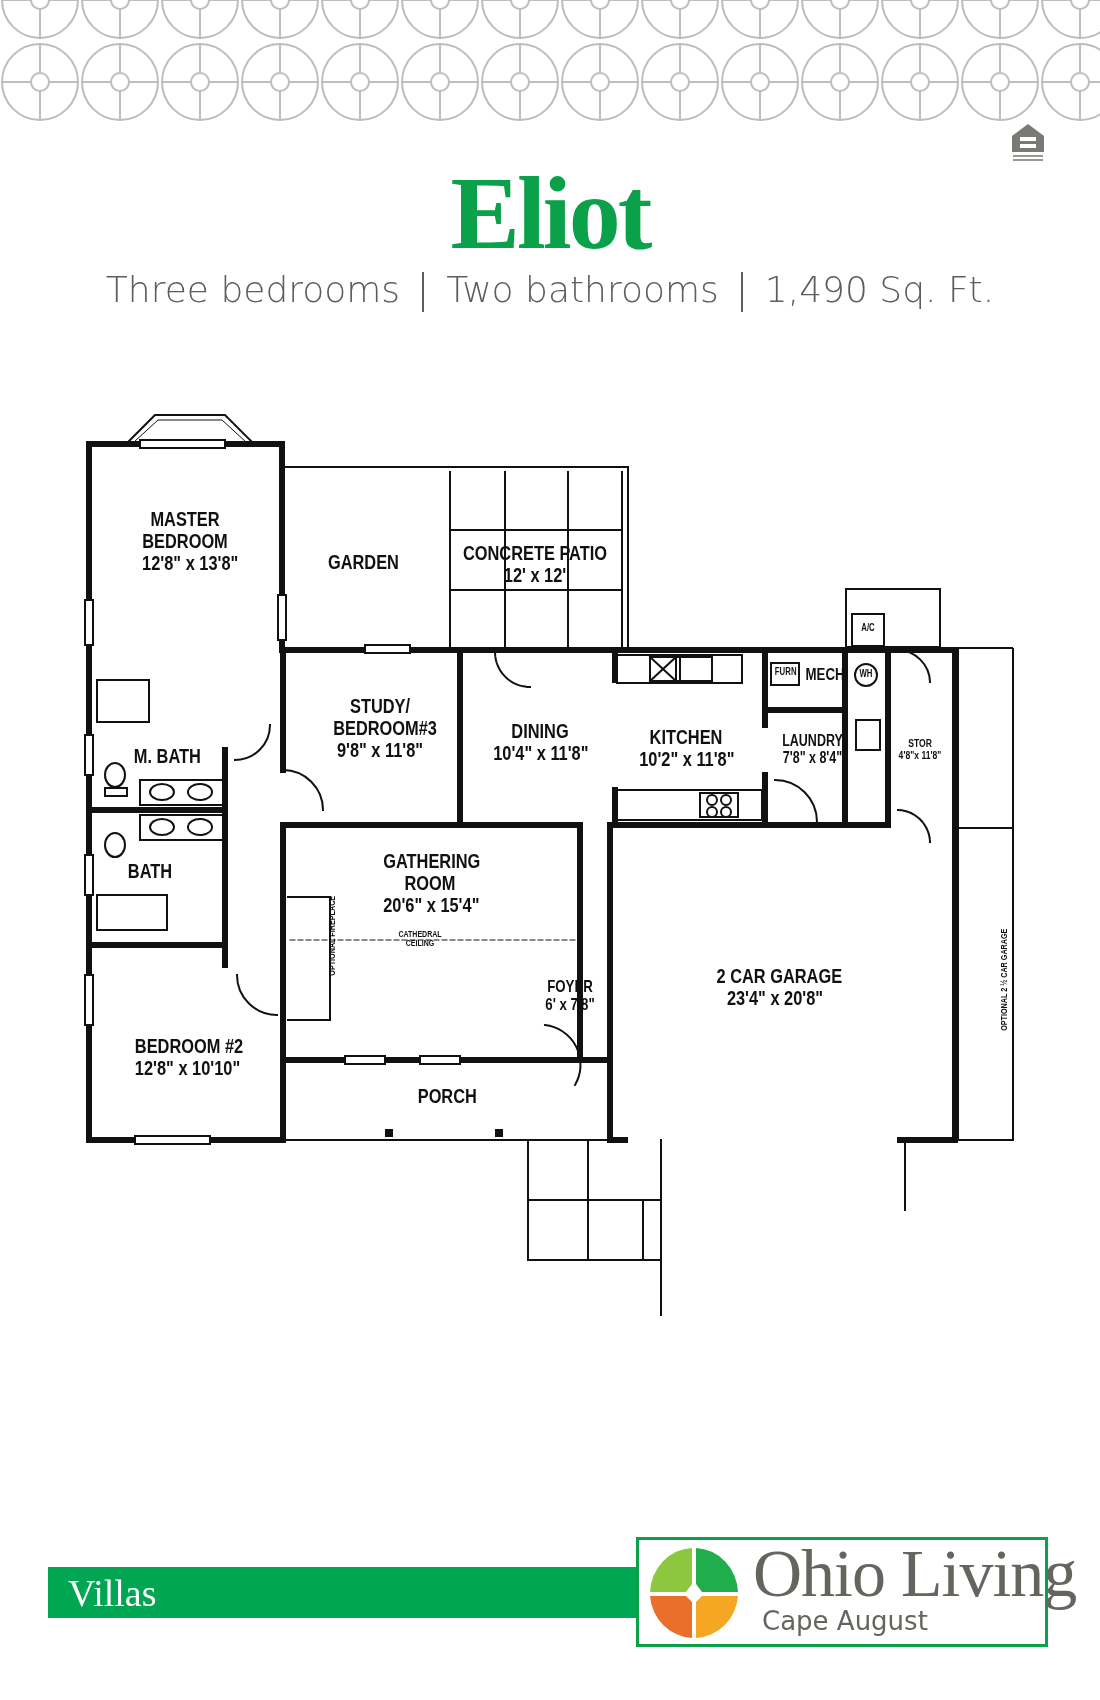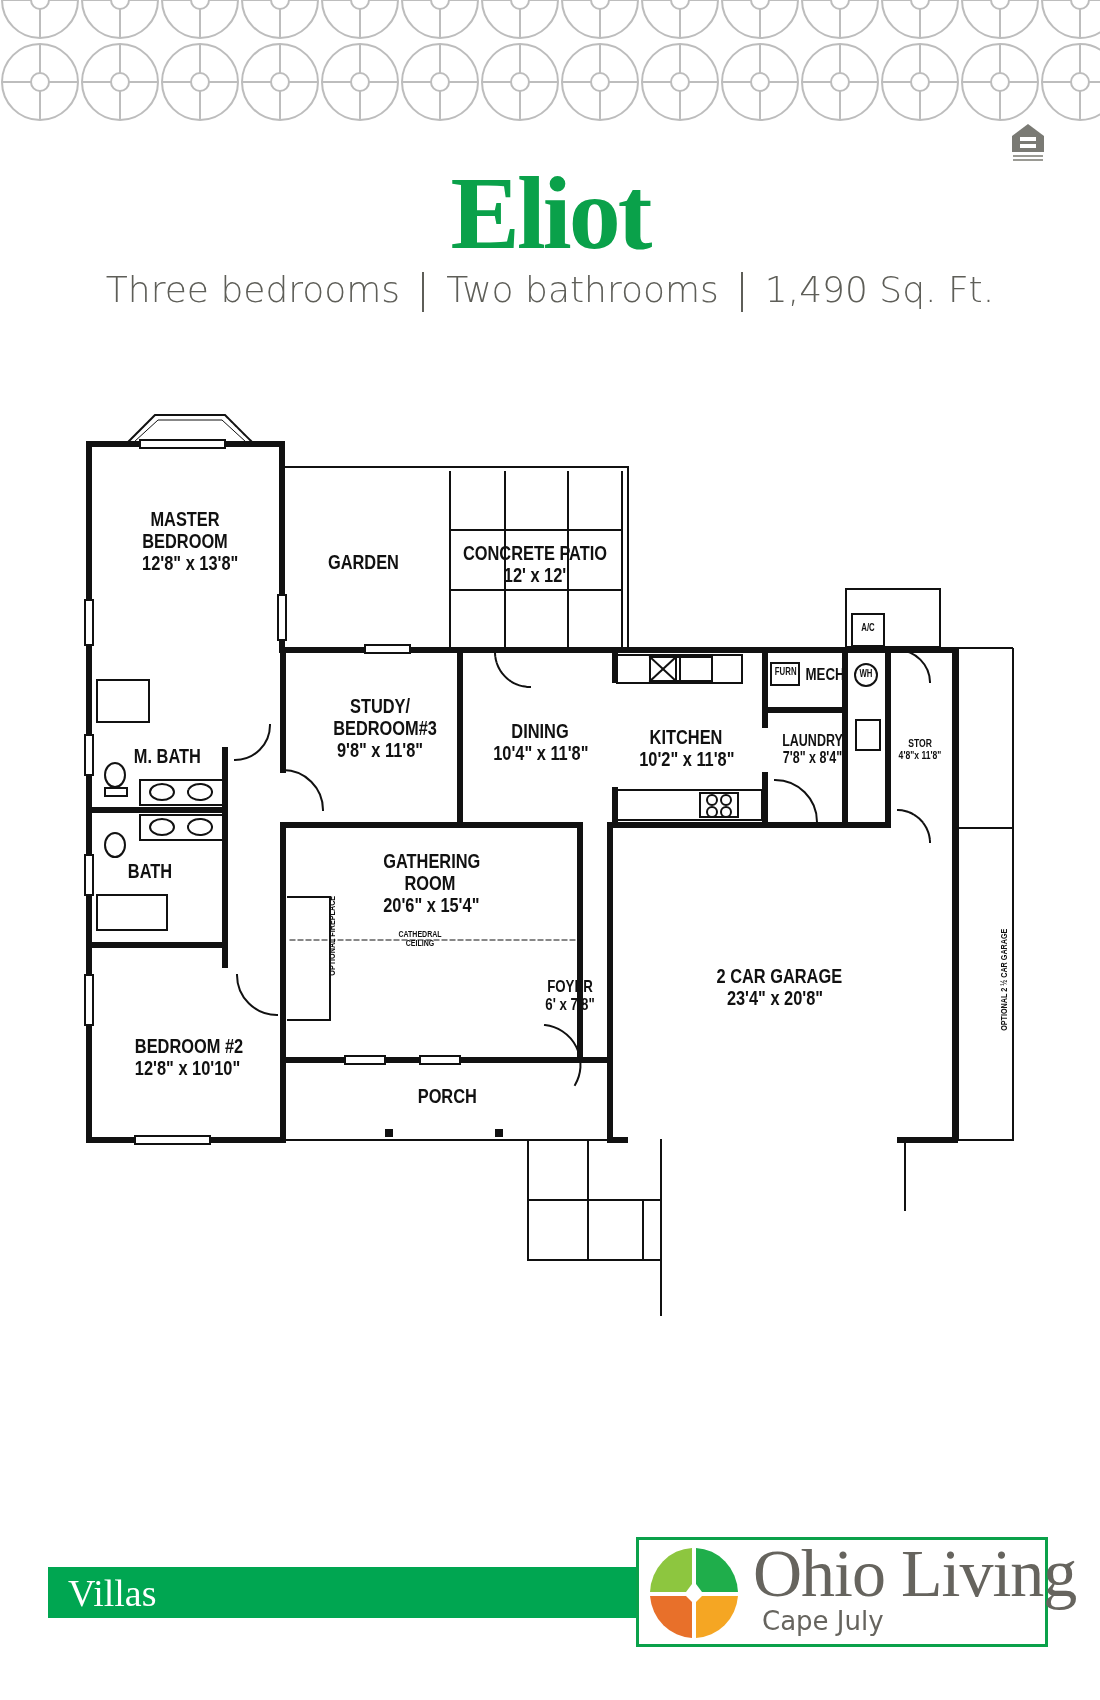--- a/index.html
+++ b/index.html
@@ -273,13 +273,13 @@
 <div id="villas-label" class="abs">Villas</div>
 
 <div id="logo-box" class="abs"></div>
 <svg id="logo-mark" class="abs" viewBox="0 0 92 94">
   <path d="M44 2 A 44 46 0 0 0 2 46 L 38 46 L 44 38 Z" fill="#8dc63f"></path>
   <path d="M48 2 A 44 46 0 0 1 90 46 L 54 46 L 48 38 Z" fill="#1fae4b"></path>
   <path d="M2 50 A 44 46 0 0 0 44 92 L 44 56 L 38 50 Z" fill="#e8702a"></path>
   <path d="M90 50 A 44 46 0 0 1 48 92 L 48 56 L 54 50 Z" fill="#f5a623"></path>
 </svg>
 <div id="logo-name" class="abs">Ohio Living</div>
-<div id="logo-sub" class="abs">Cape July</div>
+<div id="logo-sub" class="abs">Cape August</div>
 
 </body></html>

